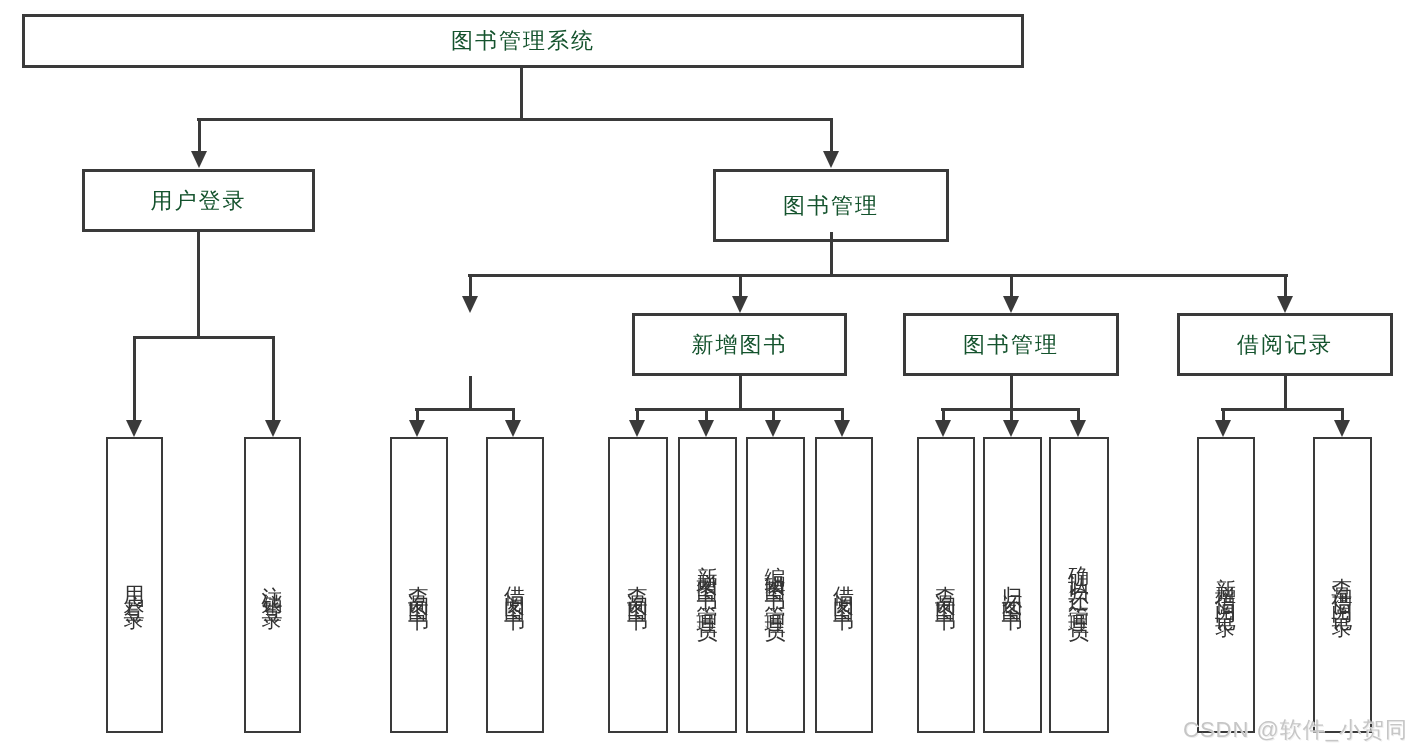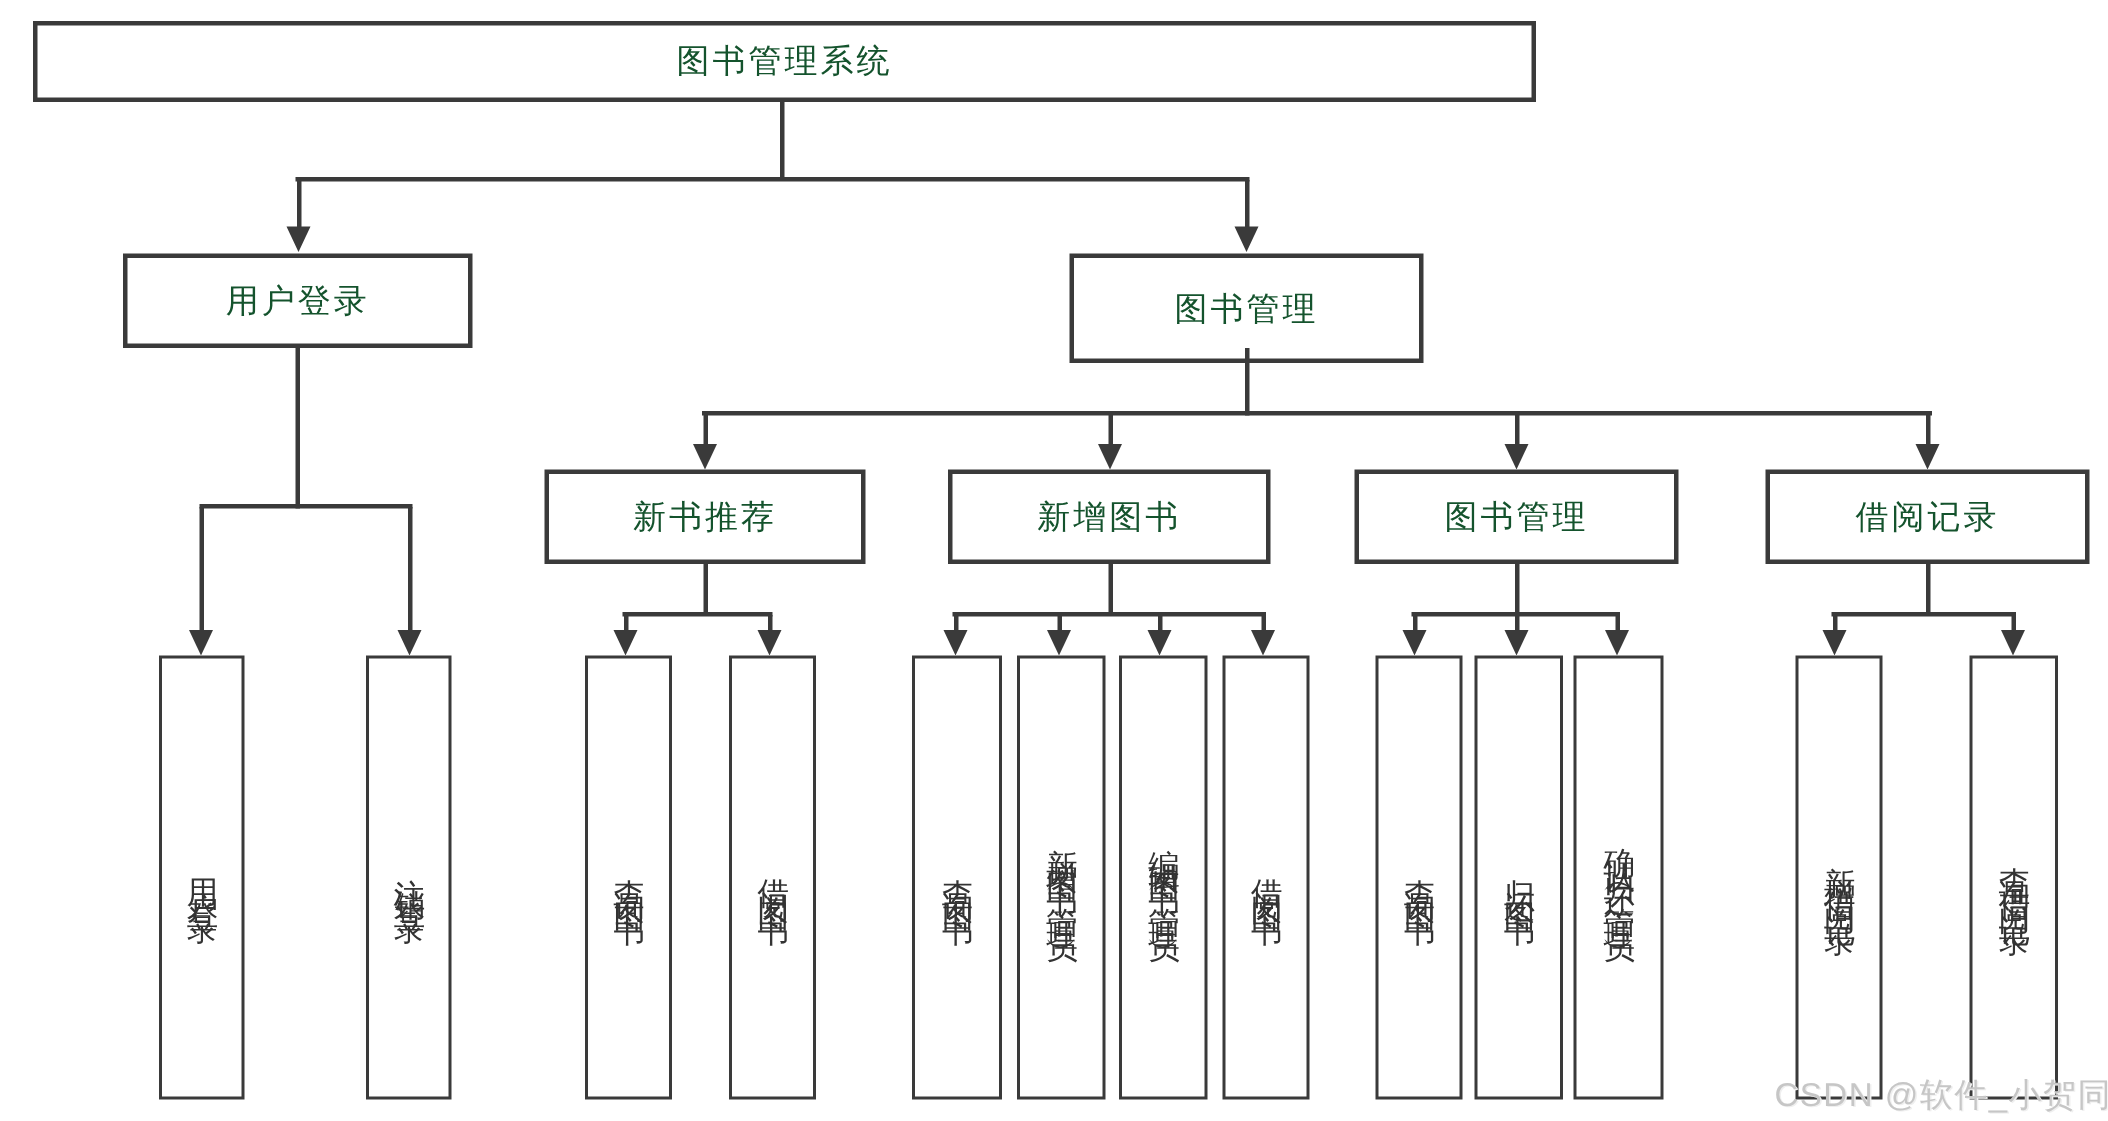--- a/index.html
+++ b/index.html
@@ -84,23 +84,20 @@
   <div class="line" style="left:468px; top:274px; width:820px; height:3px;"></div>
   <div class="line" style="left:469px; top:276px; width:3px; height:22px;"></div>
   <div class="ahead" style="left:462px; top:296px;"></div>
   <div class="line" style="left:739px; top:276px; width:3px; height:22px;"></div>
   <div class="ahead" style="left:732px; top:296px;"></div>
   <div class="line" style="left:1010px; top:276px; width:3px; height:22px;"></div>
   <div class="ahead" style="left:1003px; top:296px;"></div>
   <div class="line" style="left:1284px; top:276px; width:3px; height:22px;"></div>
   <div class="ahead" style="left:1277px; top:296px;"></div>
 
-  <div class="hbox" style="left:363px; top:313px; width:214px; height:63px;">
-    <span>新书推荐</span>
-  </div>
   <div class="hbox" style="left:632px; top:313px; width:215px; height:63px;">
     <span>新增图书</span>
   </div>
   <div class="hbox" style="left:903px; top:313px; width:216px; height:63px;">
     <span>图书管理</span>
   </div>
   <div class="hbox" style="left:1177px; top:313px; width:216px; height:63px;">
     <span>借阅记录</span>
   </div>
 

